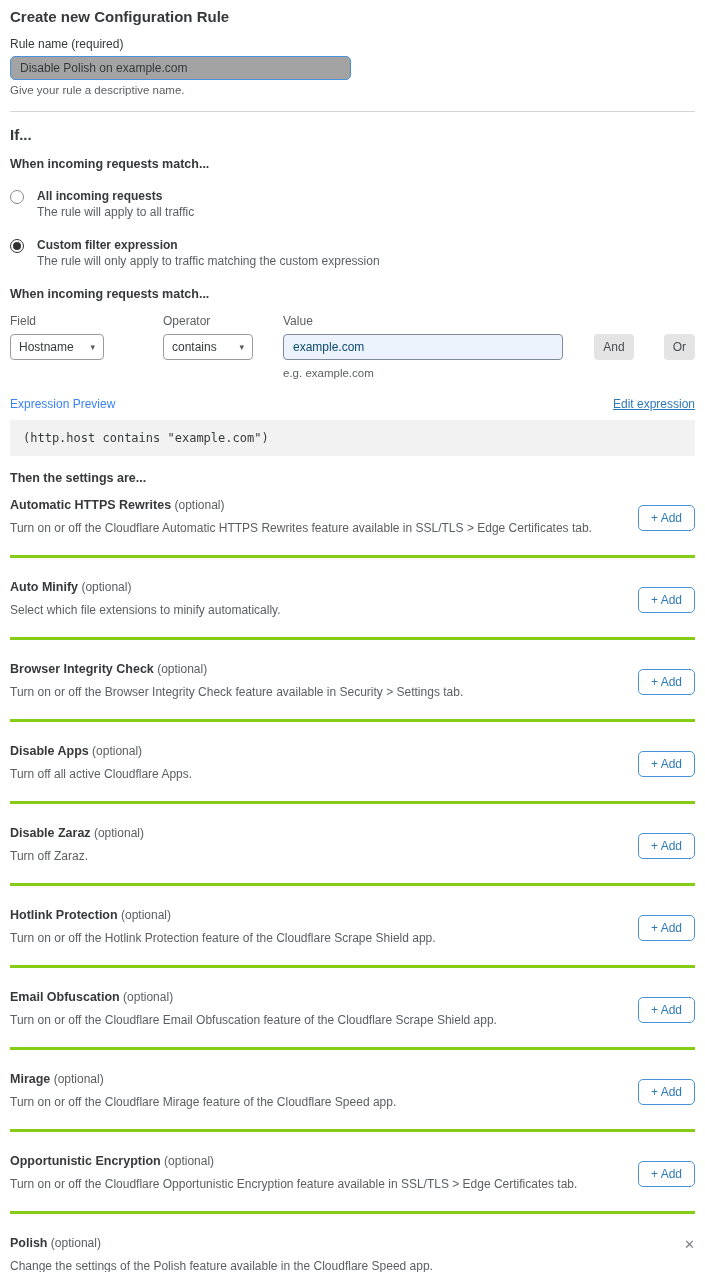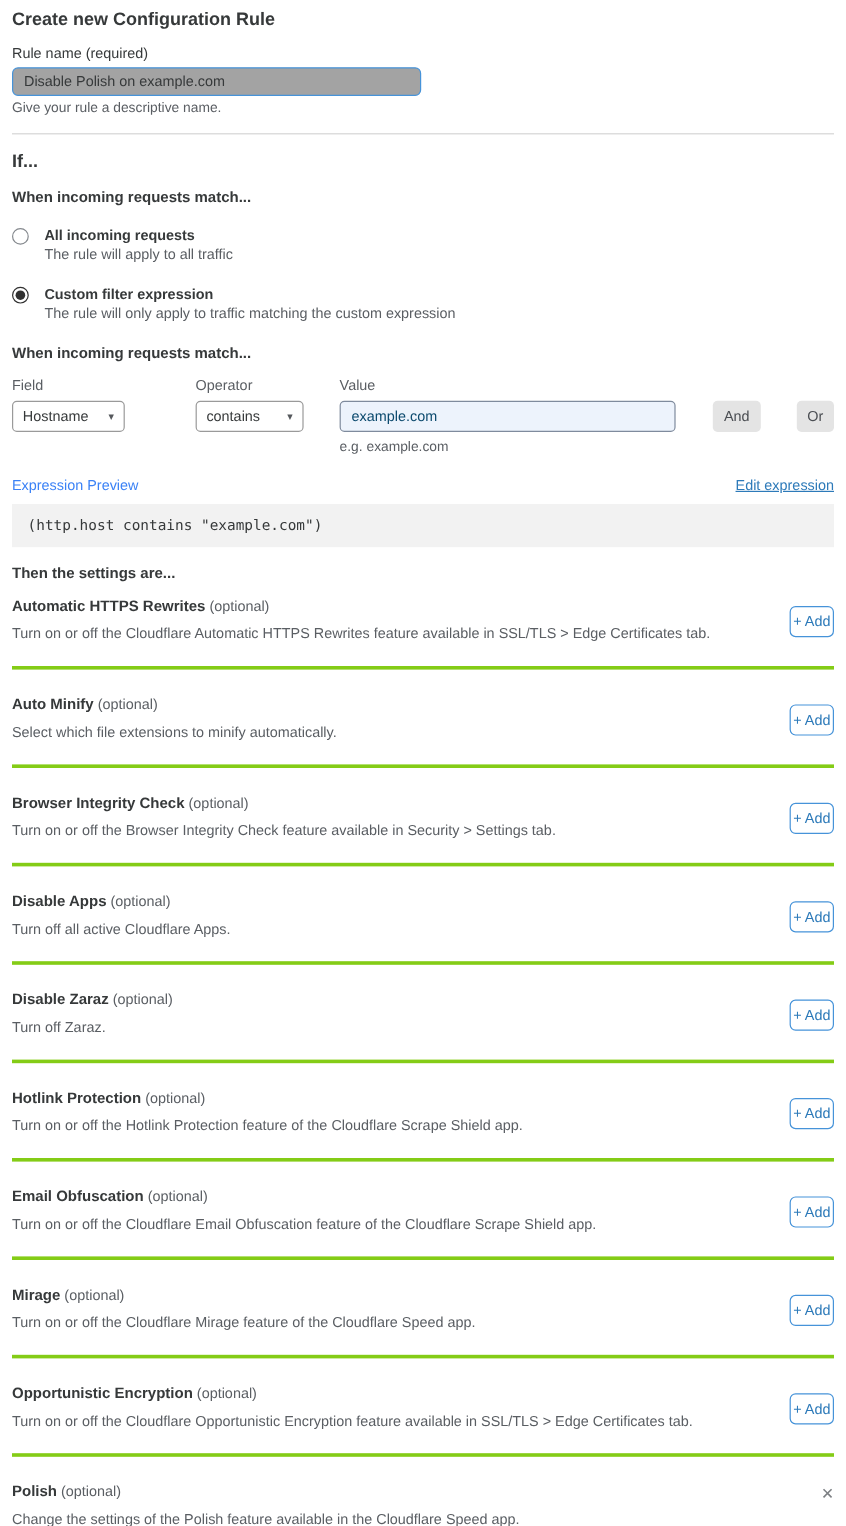--- a/index.html
+++ b/index.html
@@ -88,21 +88,21 @@
   .setting-row {
     display: flex; justify-content: space-between; align-items: center;
     padding: 22px 0 20px; border-bottom: 3px solid #84cc16;
   }
   .setting-row.first { padding-top: 12px; }
   .setting-title { line-height: 15px; }
   .setting-name { font-weight: bold; font-size: 12.5px; color: #36393a; }
   .optional-suffix { color: #5a5e63; font-weight: normal; font-size: 12px; }
   .setting-desc { margin-top: 8px; color: #5a5e63; line-height: 14px; }
   .btn-add {
-    flex: none; margin-top: 3px; padding: 5px 2px;
+    flex: none; margin-top: 3px; padding: 5px 12px;
     background: #fff; border: 1px solid #4693d9; border-radius: 5px;
     color: #2d7ab9; font: 12px "Liberation Sans", sans-serif; cursor: pointer;
   }
 
   .polish-row { padding: 22px 0 0; }
   .polish-header { display: flex; justify-content: space-between; align-items: flex-start; }
   .close-icon { color: #7d8084; font-size: 13px; line-height: 13px; margin-top: 2px; cursor: pointer; }
   .select-value-label { margin-top: 14px; color: #36393a; line-height: 14px; }
 </style>
 </head>

